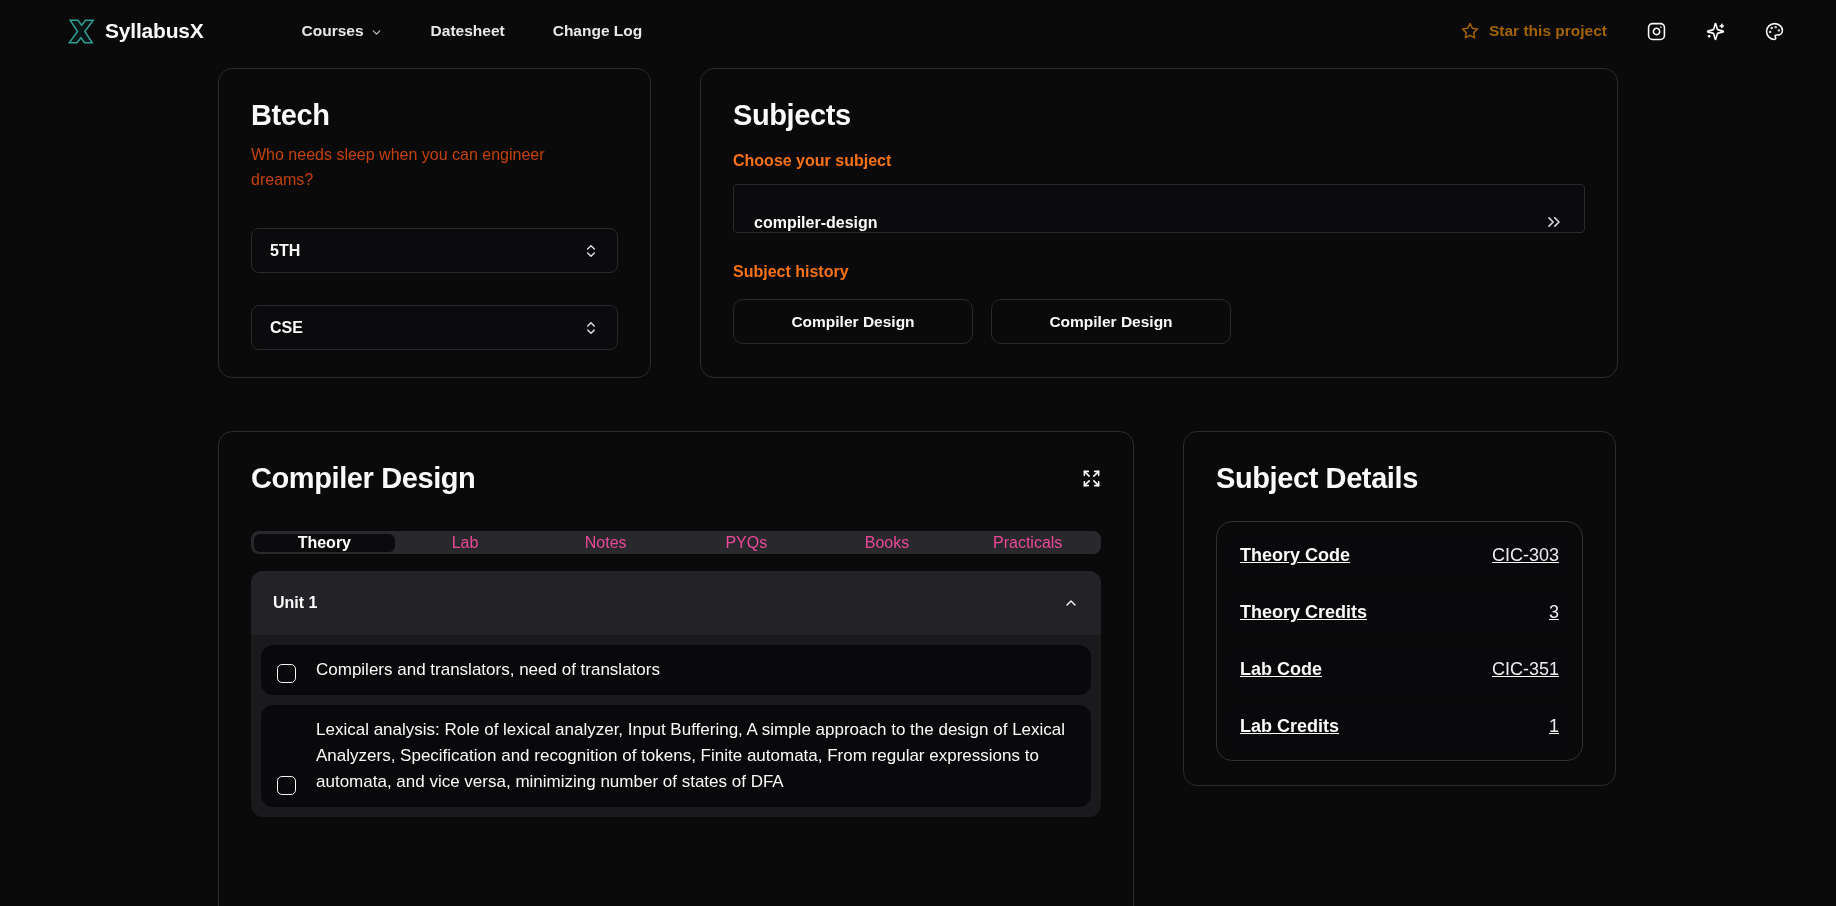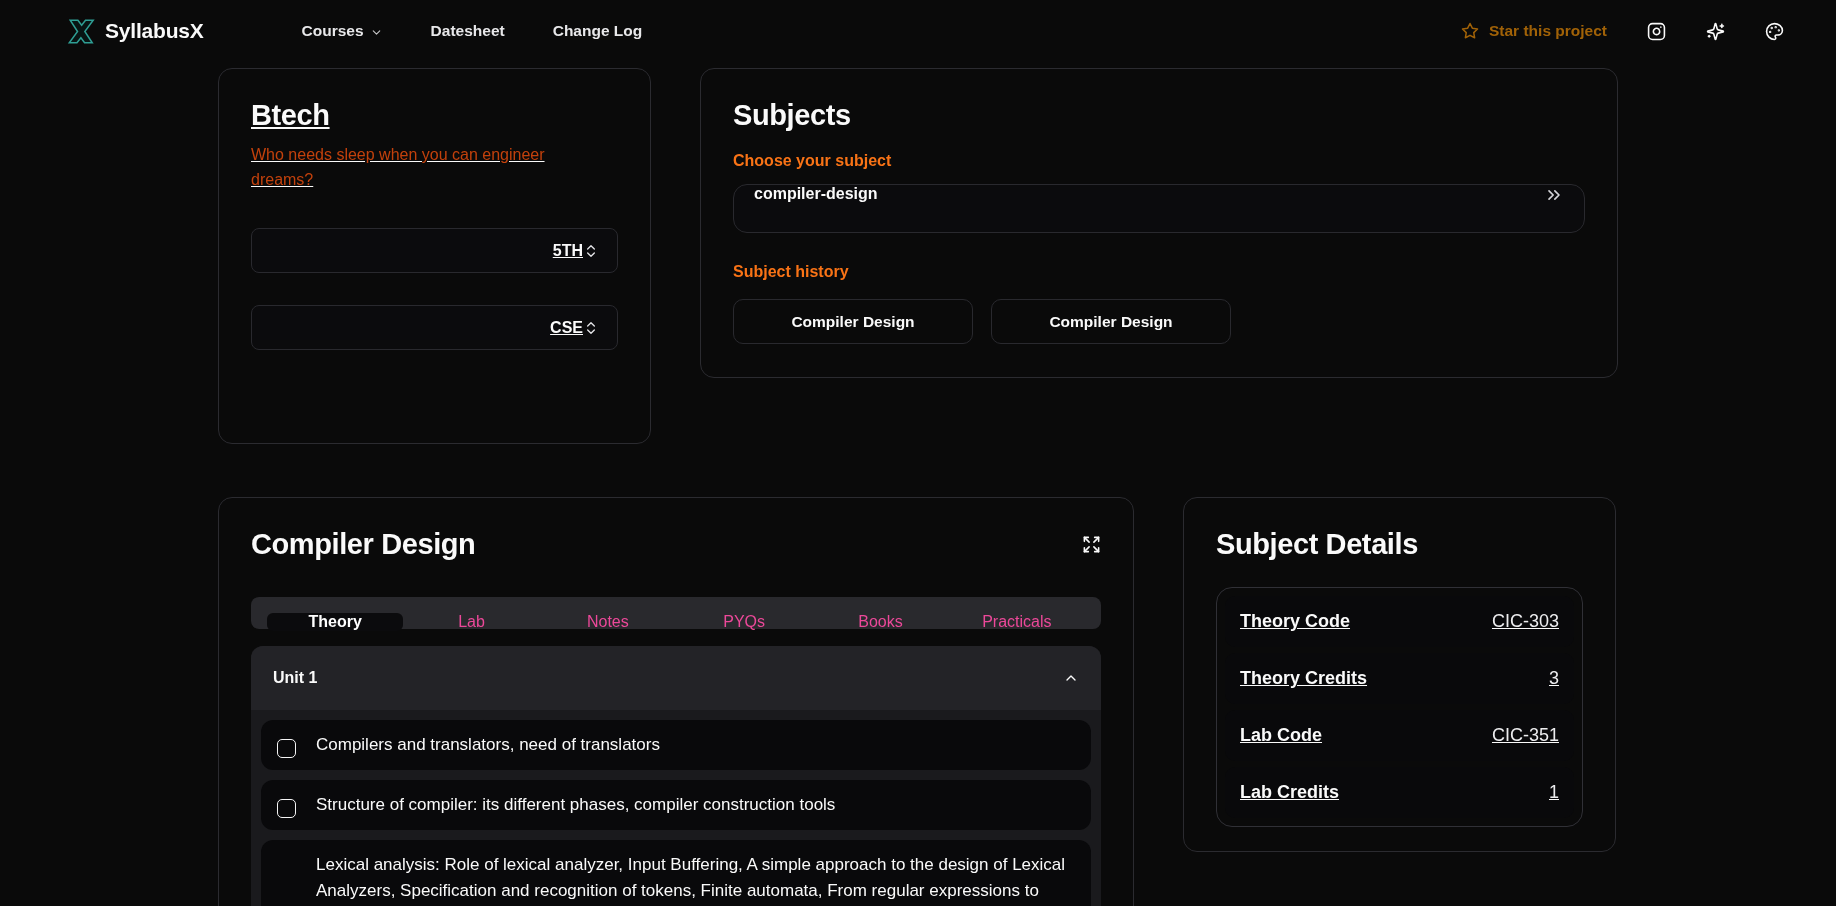--- a/index.html
+++ b/index.html
@@ -29,47 +29,47 @@
   .icon-btn svg { width:19px; height:19px; }
 
   
   .main { width:1400px; margin:6px auto 0; }
   .row { display:flex; gap:49px; }
   .row2 { margin-top:53px; align-items:flex-start; }
   .card { border:1px solid #2b2b30; border-radius:14px; background:#0a0a0a; padding:30px 32px; }
   .card-title { font-size:29px; font-weight:700; letter-spacing:-0.4px; }
 
   
-  .card-btech { width:433px; height:376px;text-decoration:underline; }
+  .card-btech { width:433px; height:310px; }
   .btech-sub { margin-top:10px; color:#c2410c; font-size:16px; line-height:25px; max-width:322px; }
   .select { margin-top:32px; height:45px; border:1px solid #29292e; border-radius:8px;
-            display:flex; align-items:center; justify-content:flex-end; padding:0 18px;
+            display:flex; align-items:center; justify-content:space-between; padding:0 18px;
             font-size:16px; font-weight:600; cursor:pointer; background:#0b0b0d; }
   .select.first { margin-top:36px; }
   .select svg { width:16px; height:16px; color:#e4e4e7; }
 
   
   .card-subjects { flex:1; height:310px; }
   .muted-label { margin-top:20px; font-size:16px; font-weight:600; color:#f97316; }
-  .subject-input { margin-top:14px; height:49px; border:1px solid #29292e; border-radius:14px;
-                   display:flex; align-items:flex-start; padding:0 20px; background:#0b0b0d; }
+  .subject-input { margin-top:14px; height:49px; border:1px solid #29292e; border-radius:4px;
+                   display:flex; align-items:flex-end; padding:0 20px; background:#0b0b0d; }
   .subject-input input { flex:1; background:transparent; border:none; outline:none; color:#fafafa;
                          font-family:inherit; font-size:16px; font-weight:600; }
   .go-btn { background:none; border:none; color:#d4d4d8; cursor:pointer; padding:0; }
   .go-btn svg { width:20px; height:20px; }
   .history-row { margin-top:18px; display:flex; gap:18px; }
   .history-btn { width:240px; height:45px; border:1px solid #29292e; border-radius:10px; background:transparent;
                  color:#fafafa; font-family:inherit; font-size:15.5px; font-weight:600; cursor:pointer; }
 
   
   .card-compiler { width:916px; height:600px; }
   .compiler-head { display:flex; align-items:center; justify-content:space-between; }
   .expand-btn { background:none; border:none; color:#fafafa; cursor:pointer; padding:0; }
   .expand-btn svg { width:19px; height:19px; }
-  .tabs { margin-top:36px; height:23px; background:#29292d; border-radius:8px; padding:16px;
+  .tabs { margin-top:36px; height:23px; background:#29292d; border-radius:8px; padding:3px;
           display:grid; grid-template-columns:repeat(6,1fr); }
   .tab { display:flex; align-items:center; justify-content:center; font-size:16px; color:#ec4899;
          border-radius:6px; cursor:pointer; }
   .tab.active { background:#0b0b0d; color:#ffffff; font-weight:600; }
   .unit { margin-top:17px; border-radius:12px; background:#1a1a1d; overflow:hidden; }
   .unit-head { height:64px; background:#232327; display:flex; align-items:center; justify-content:space-between;
                padding:0 22px; font-size:16px; font-weight:600; cursor:pointer; }
   .unit-head svg { width:16px; height:16px; }
   .unit-body { padding:10px; display:flex; flex-direction:column; gap:10px; }
   .topic { background:#09090b; border-radius:12px; padding:12px 16px; display:flex; align-items:flex-end;
@@ -225,24 +225,20 @@
               <path d="m18 15-6-6-6 6"></path>
             </svg>
         </div>
         <div class="unit-body">
           <div class="topic">
             <span class="checkbox"></span>
             <span class="topic-text">Compilers and translators, need of translators</span>
           </div>
           <div class="topic">
             <span class="checkbox"></span>
-            <span class="topic-text">Structure of compiler: its different phases, compiler construction tools</span>
-          </div>
-          <div class="topic">
-            <span class="checkbox"></span>
             <span class="topic-text">Lexical analysis: Role of lexical analyzer, Input Buffering, A simple approach to the design of Lexical Analyzers, Specification and recognition of tokens, Finite automata, From regular expressions to automata, and vice versa, minimizing number of states of DFA</span>
           </div>
         </div>
       </div>
     </section>
 
     <section class="card card-details">
       <h2 class="card-title">Subject Details</h2>
       <div class="details-wrap">
         <div class="detail-row">

